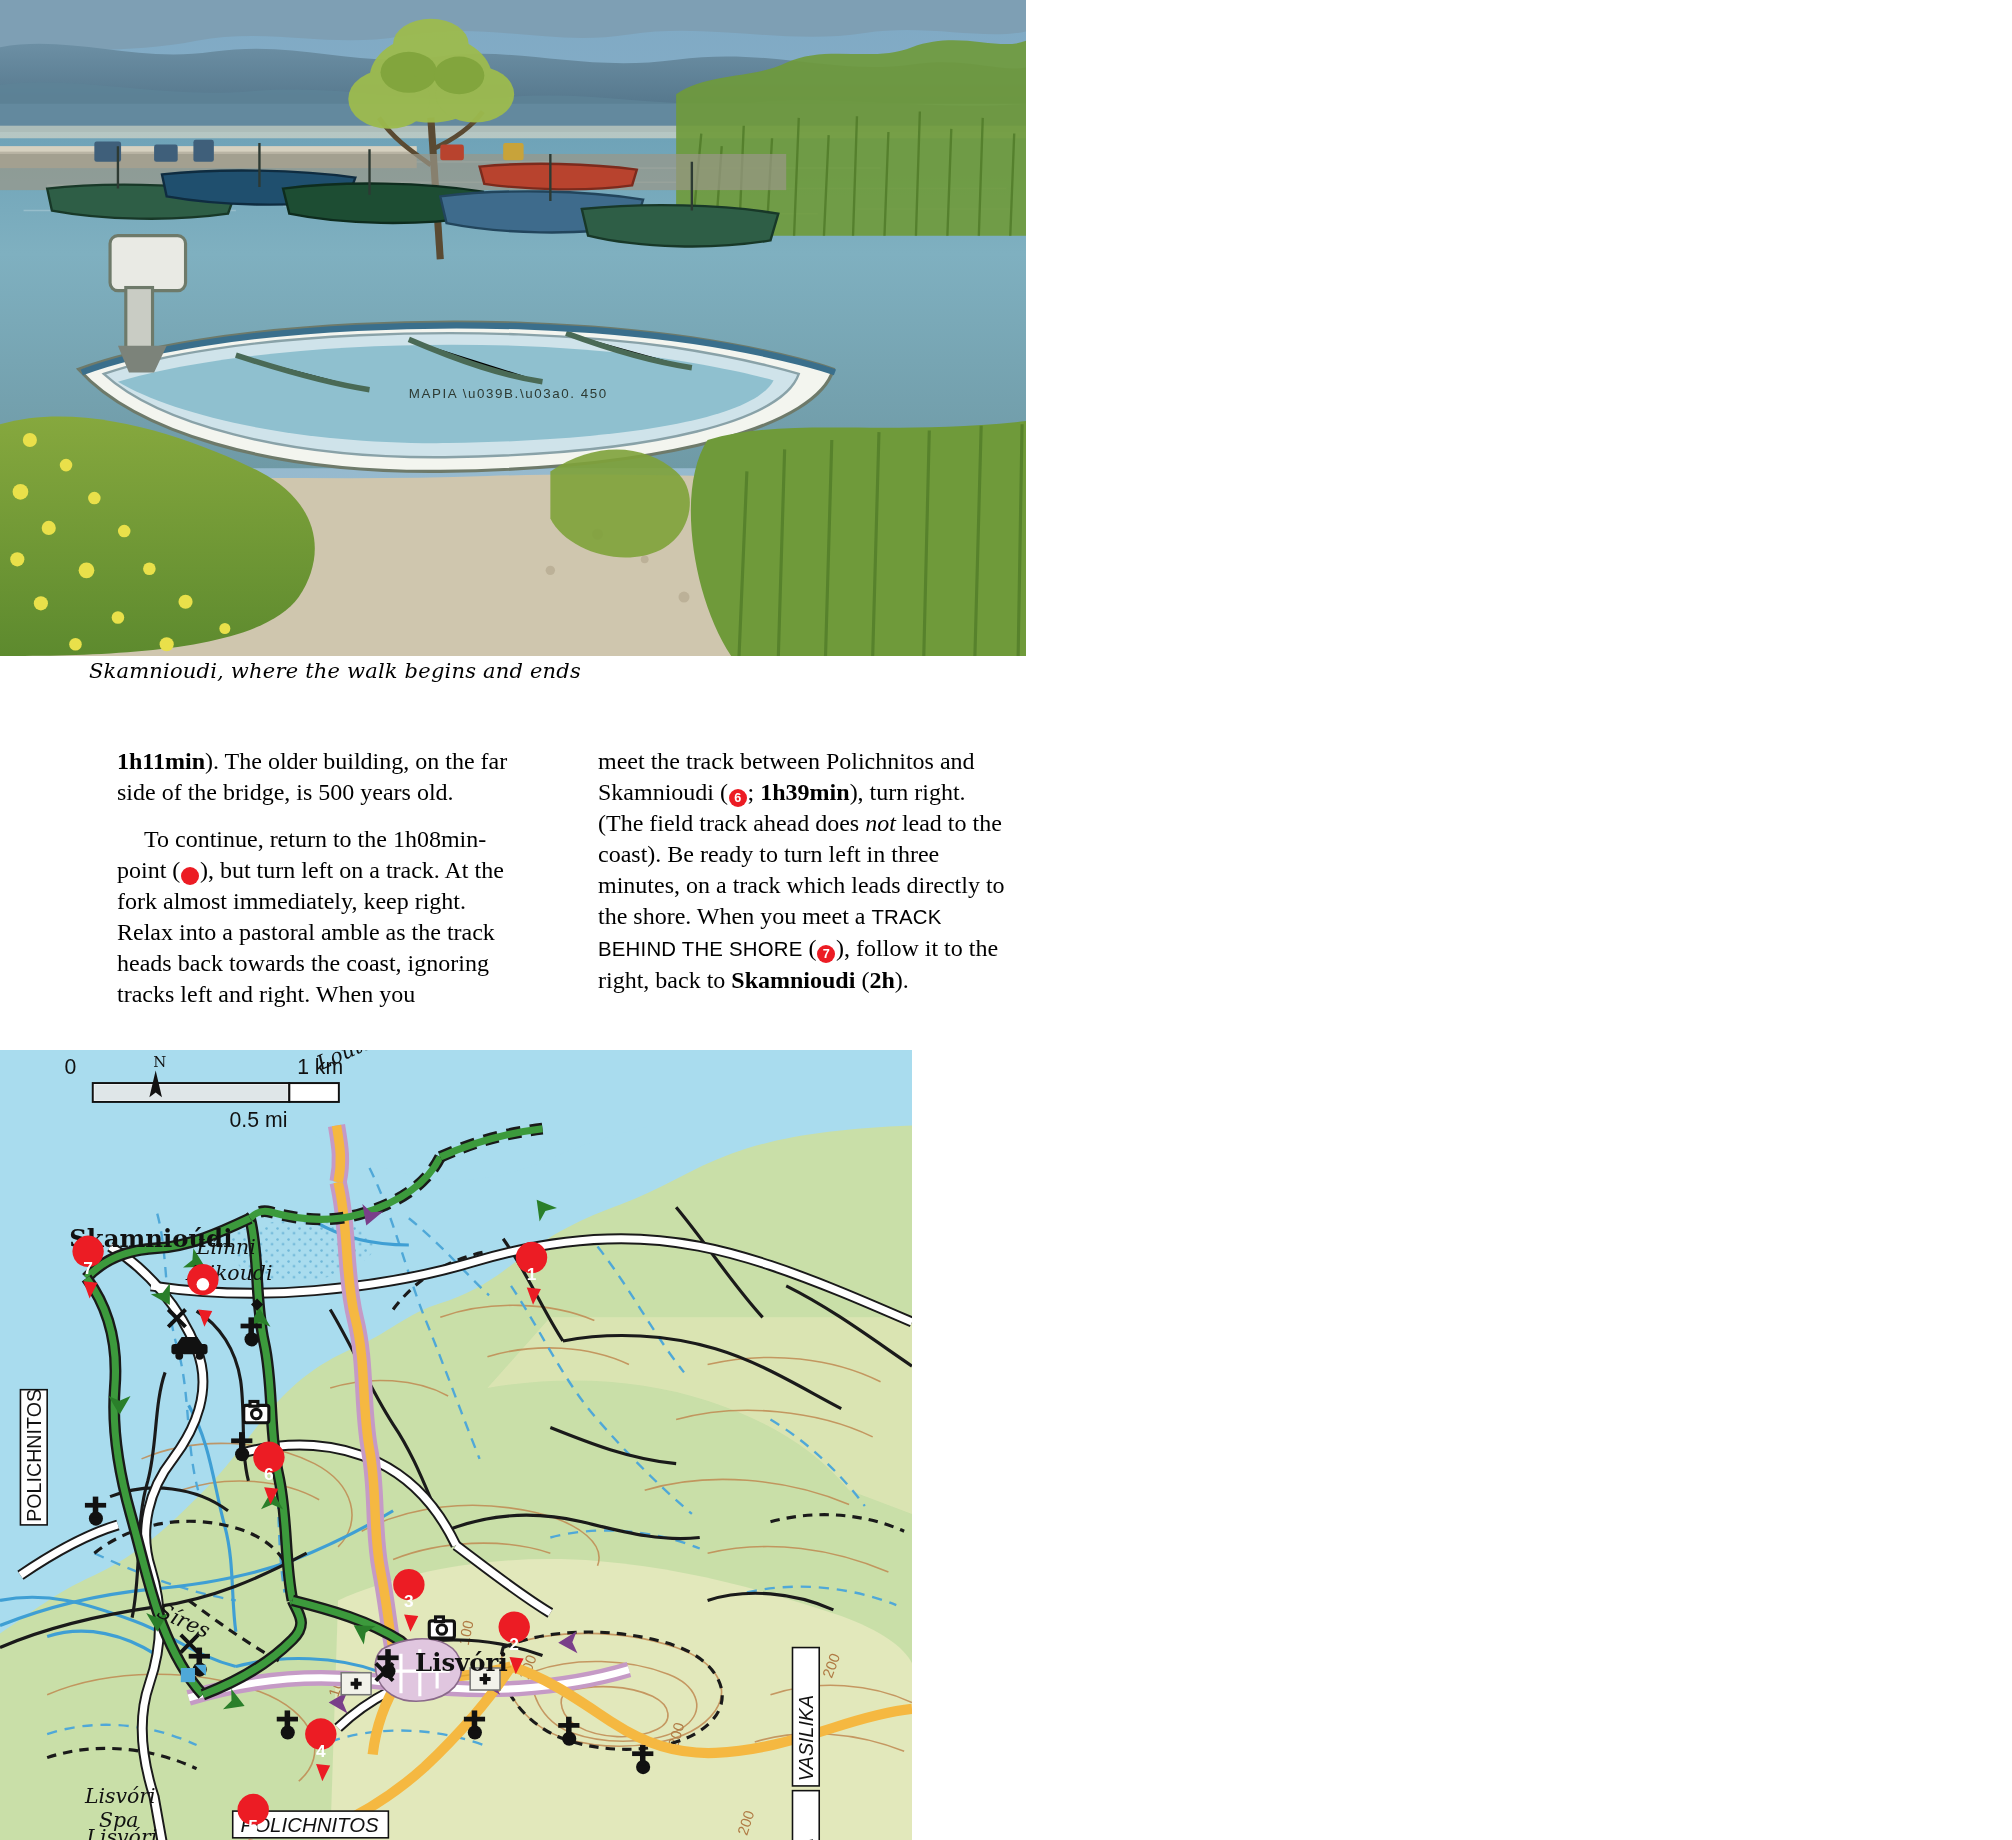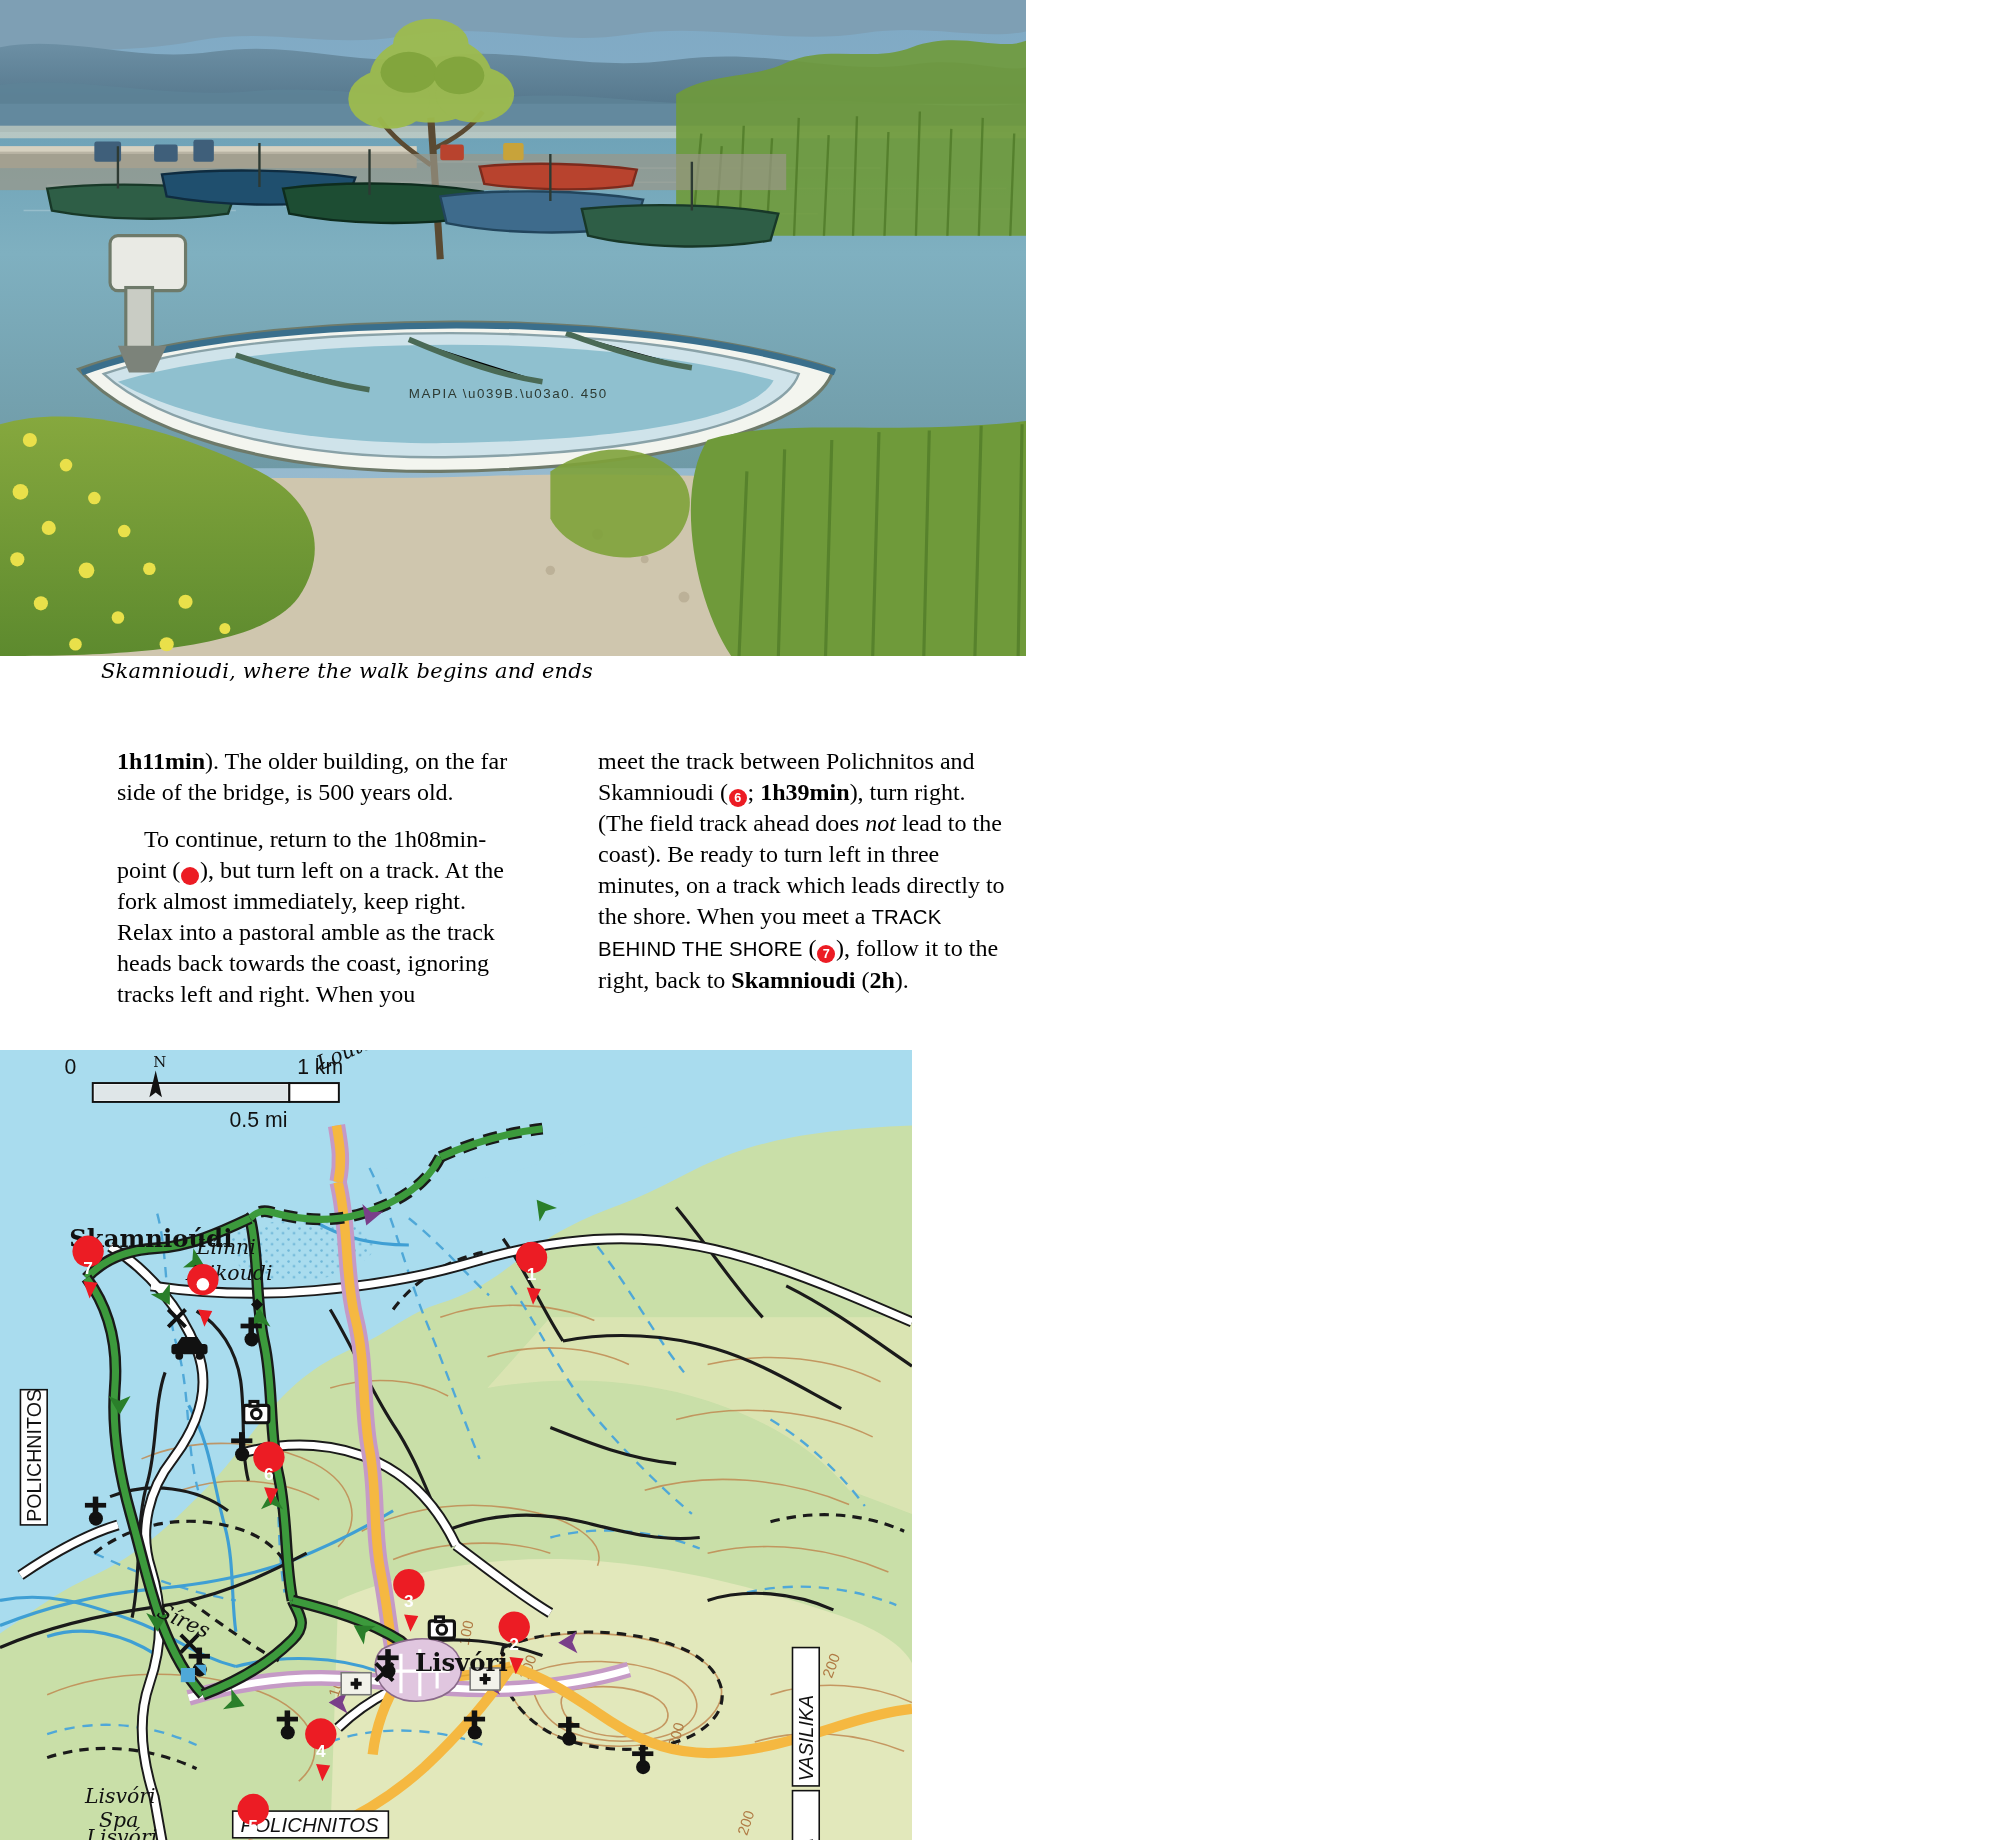--- a/index.html
+++ b/index.html
@@ -7,21 +7,21 @@
        font-family:"Liberation Serif",serif;color:#000;overflow:hidden;}
 
   
   .spread{position:absolute;inset:0;}
   .page-left{position:absolute;left:0;top:0;width:1101px;height:1840px;}
   .page-right{position:absolute;left:1116px;top:0;width:896px;height:1840px;}
 
   
   .photo{position:absolute;left:0;top:0;width:1026px;height:656px;overflow:hidden;}
   .photo svg{display:block;width:100%;height:100%;}
-  .caption{position:absolute;left:101px;top:659px;width:920px;
+  .caption{position:absolute;left:89px;top:659px;width:920px;
            font-family:"DejaVu Serif",serif;font-style:italic;font-size:21px;
            letter-spacing:0.2px;}
 
   
   .lcols{position:absolute;left:101px;top:730px;width:924px;
          display:flex;gap:41px;}
   .lcol{width:440px;font-size:24px;line-height:31px;text-align:left;}
   .lcol p{margin:16px;}
   .indent{text-indent:27px;}
 

